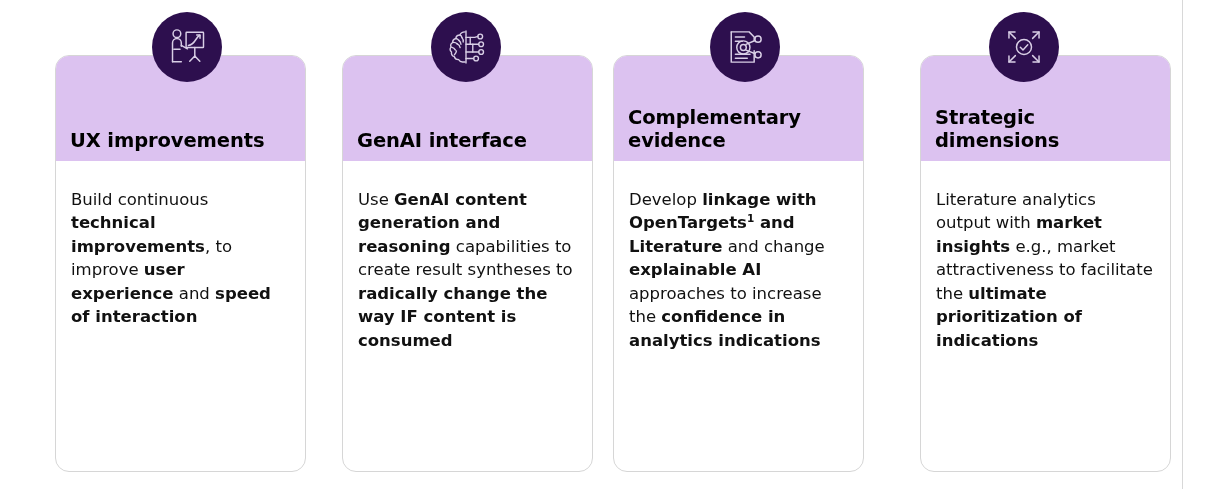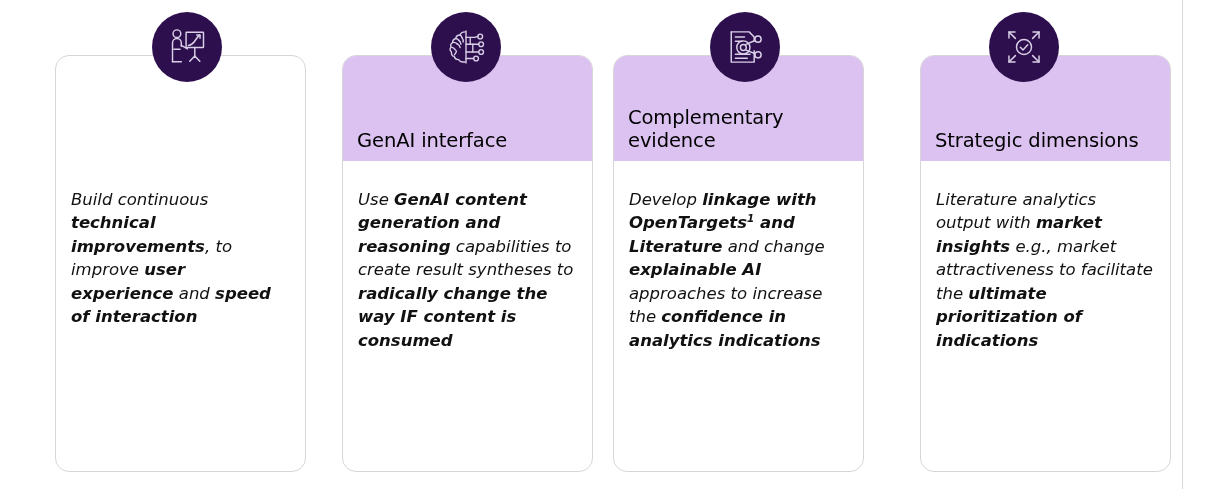--- a/index.html
+++ b/index.html
@@ -59,37 +59,36 @@
     height: 105px;
     background: #dcc2f0;
     box-sizing: border-box;
     display: flex;
     align-items: flex-end;
     padding: 0 14px 8px 14px;
   }
 
   .card-title {
     font-size: 19.5px;
-    font-weight: normal;
+    font-weight: bold;
     line-height: 1.21;
     color: #000000;
     letter-spacing: -0.1px;
   }
 
   .card-body {
     position: absolute;
     left: 0;
     top: 105px;
     width: 100%;
     box-sizing: border-box;
     padding: 27px 16px 0 15px;
     font-size: 16.5px;
     line-height: 1.42;
     color: #111111;
-    font-style: italic;
   }
 
   .card-body b {
     font-weight: bold;
   }
 
   .card-body sup {
     font-size: 10.5px;
     line-height: 0;
     vertical-align: super;
@@ -118,20 +117,23 @@
   }
 </style>
 </head>
 <body>
 
 <div id="board">
 
   <div id="slide-divider"></div>
 
   <div class="card card-1">
+    <div class="card-header">
+      <div class="card-title">UX improvements</div>
+    </div>
     <div class="card-body">
       <span><span>Build continuous </span><b>technical improvements</b><span>, to improve </span><b>user experience</b><span> and </span><b>speed of interaction</b></span>
     </div>
   </div>
   <div class="icon-badge icon-1">
     <svg width="44" height="44" viewBox="0 0 48 48" fill="none" stroke="#d9cfe6" stroke-width="1.6" stroke-linecap="round" stroke-linejoin="round">
       <circle cx="13" cy="9.5" r="4.2"></circle>
       <path d="M8.2 40V19.5a4.8 4.8 0 0 1 4.8-4.8h0a4.8 4.8 0 0 1 4.8 4.8v3.6"></path>
       <path d="M8.2 40h9.6"></path>
       <path d="M9.6 26.5h6.8"></path>

